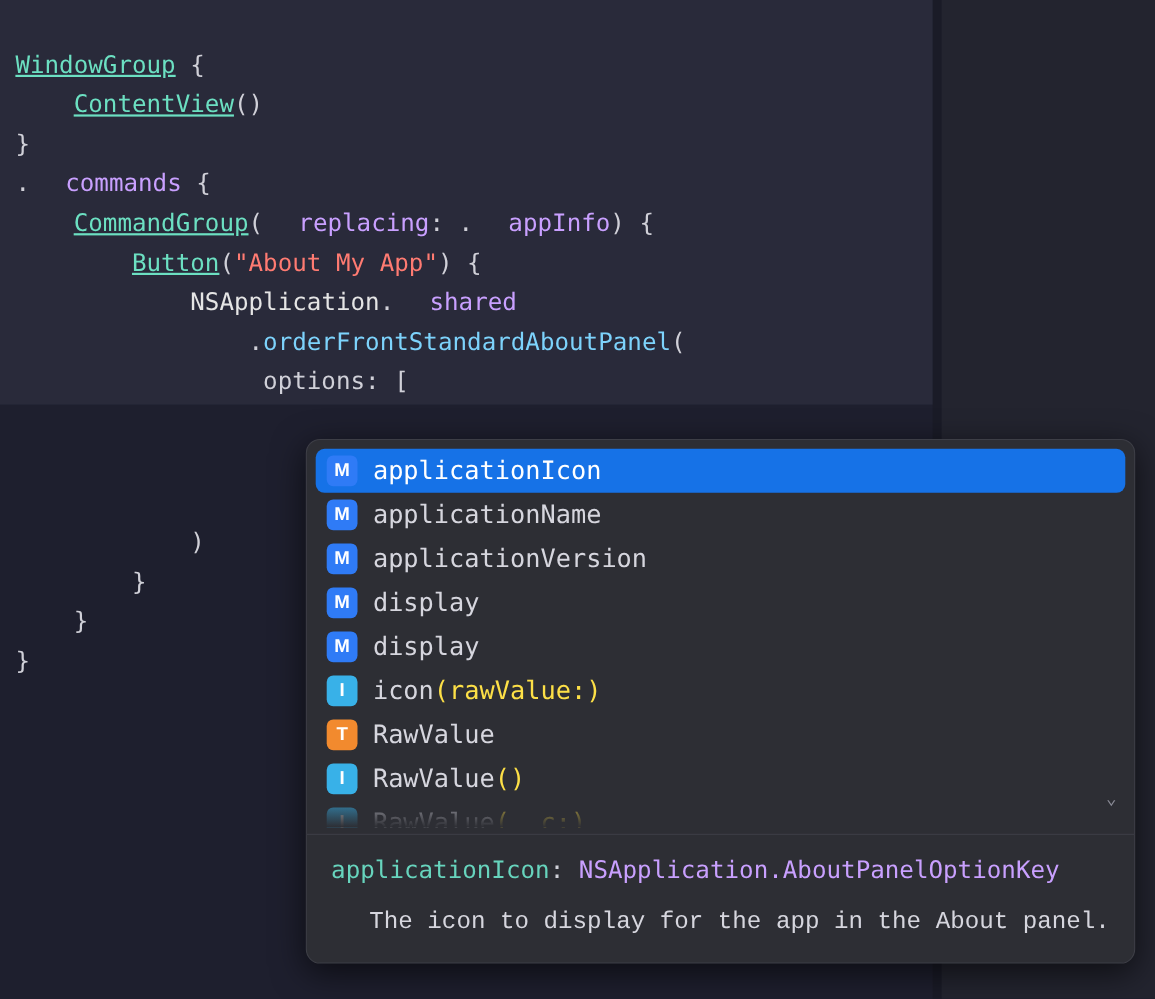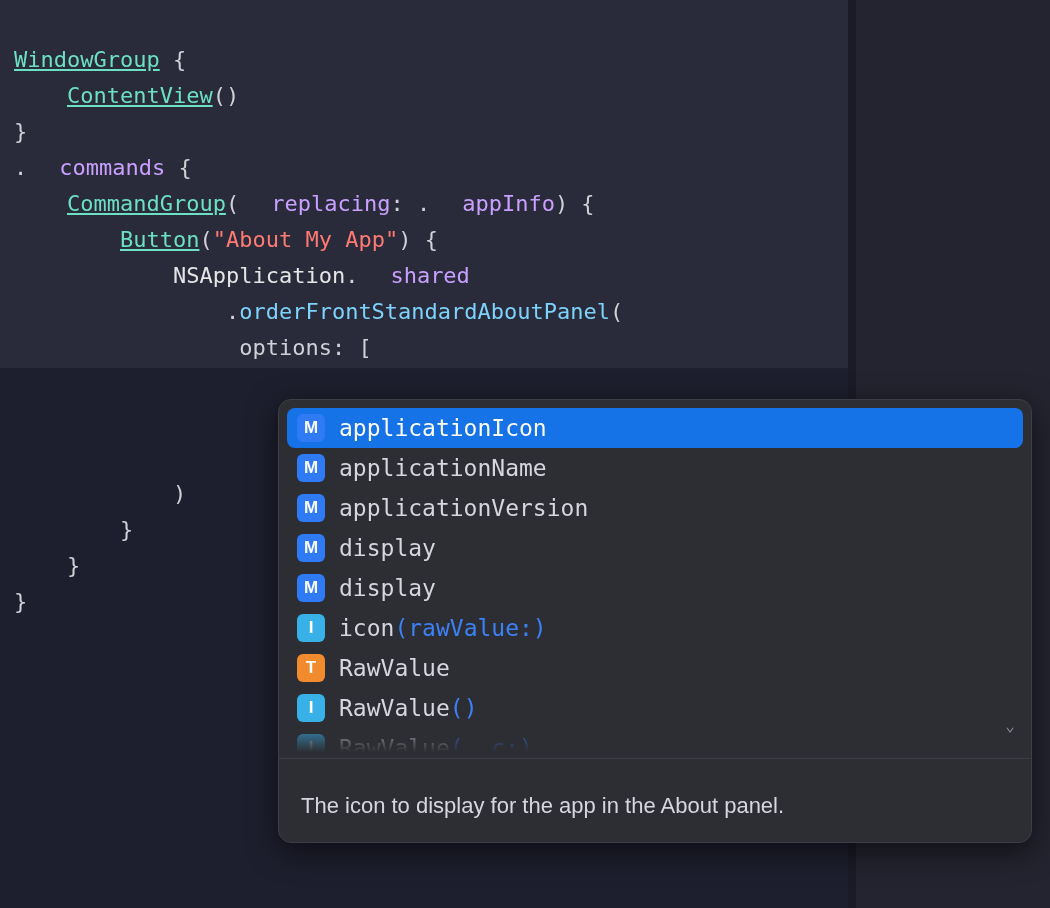--- a/index.html
+++ b/index.html
@@ -94,43 +94,44 @@
     font-size: 17px;
     font-weight: 600;
     color: white;
     margin-right: 14px;
     flex-shrink: 0;
   }
   .badge-M { background: #2f7bf6; }
   .badge-I { background: #38b1e8; }
   .badge-T { background: #f28a2e; }
   .popup-item .label { color: #d6d6de; }
-  .popup-item .sig   { color: #3b82f6; }
+  .popup-item .sig   { color: #fde047; }
   .popup-item.selected .label,
   .popup-item.selected .sig { color: #ffffff; }
 
   .popup-divider {
     height: 1px;
     background: #3c3d45;
     margin: 6px 0 0 0;
   }
   .popup-doc {
     padding: 16px 22px 20px 22px;
     font-size: 22px;
     line-height: 33px;
     font-family: "SF Mono", "Menlo", monospace;
   }
   .popup-doc .sig-name { color: #67d4bd; }
   .popup-doc .sig-type { color: #c9a0ff; }
   .popup-doc .sig-sep  { color: #d0d0d8; }
   .popup-doc .desc {
     margin-top: 14px;
     color: #d6d6de;
-    font-family: Liberation Sans, sans-serif;
+    font-family: Liberation Mono, monospace;
     font-size: 22px;
+    text-align: right;
   }
   .fade-bottom {
     position: absolute;
     bottom: 0; left: 0; right: 0;
     height: 20px;
     background: linear-gradient(to bottom, rgba(45,46,52,0), rgba(45,46,52,1));
     pointer-events: none;
   }
   .chevron {
     position: absolute;
@@ -226,15 +227,18 @@
       <span class="sig">(_ c:)</span>
     </div>
 
     <div class="fade-bottom"></div>
     <div class="chevron">⌄</div>
   </div>
 
   <div class="popup-divider"></div>
 
   <div class="popup-doc">
+    <div>
+      <span class="sig-name">applicationIcon</span><span class="sig-sep">: </span><span class="sig-type">NSApplication.AboutPanelOptionKey</span>
+    </div>
     <div class="desc">The icon to display for the app in the About panel.</div>
   </div>
 </div>
 
 </body></html>

